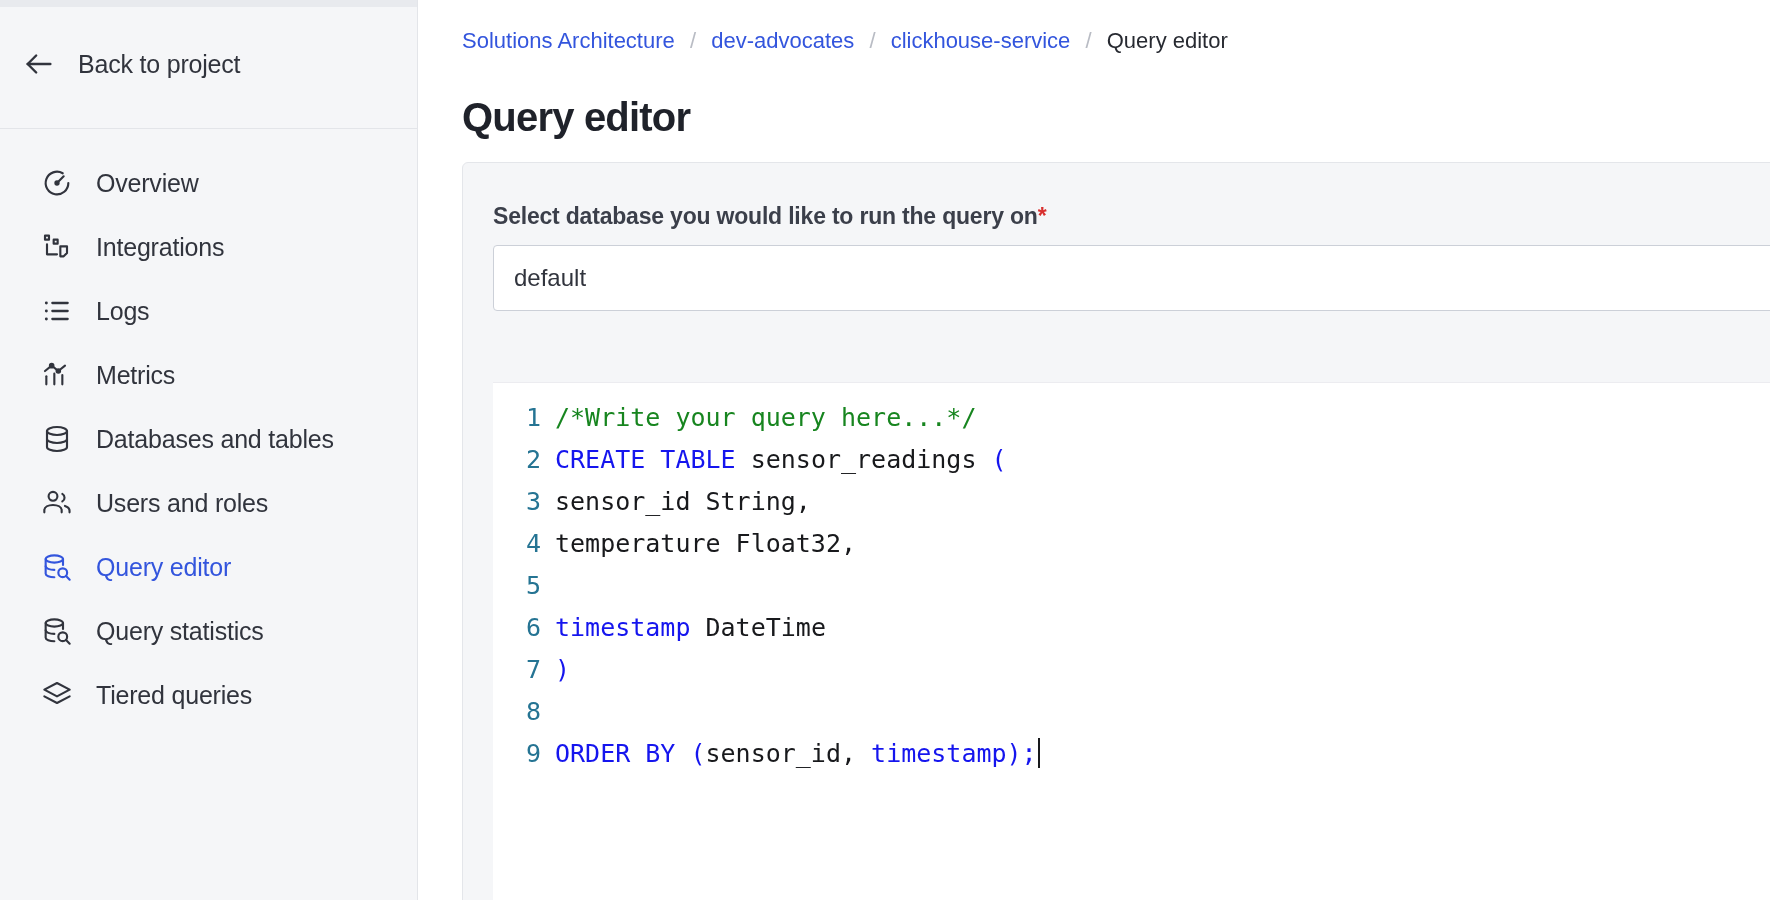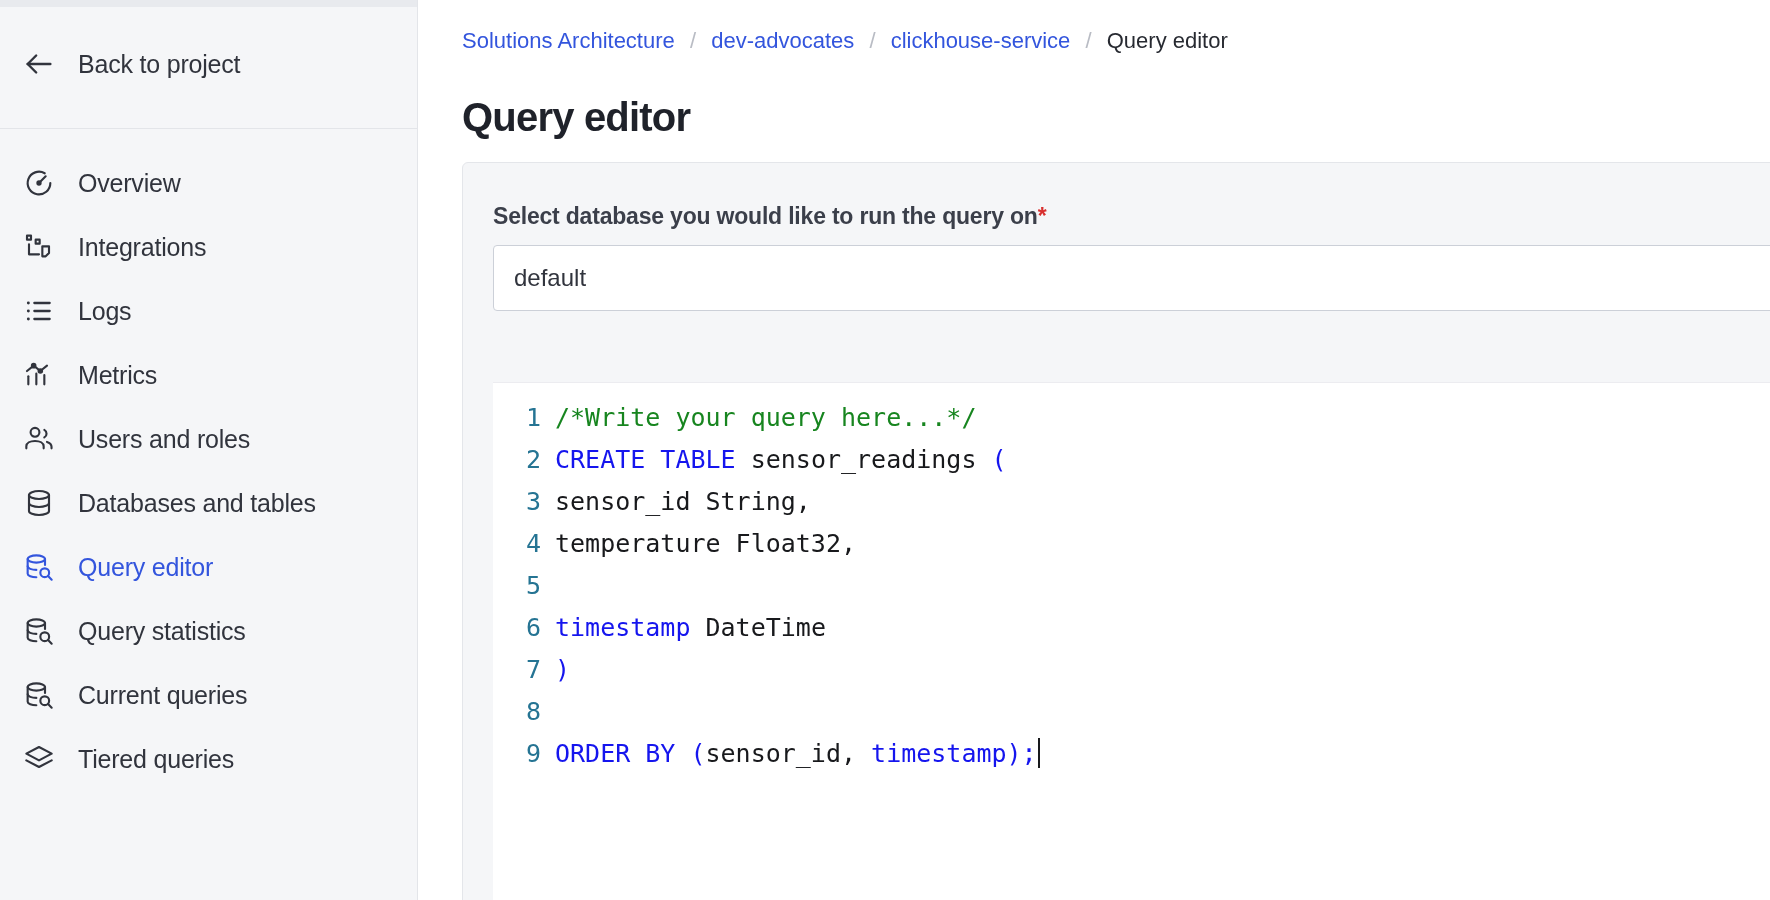--- a/index.html
+++ b/index.html
@@ -31,21 +31,21 @@
     border-bottom: 1px solid #e3e5e9;
     display: flex; align-items: center;
     padding-left: 20px;
   }
   .back-row { display: flex; align-items: center; cursor: pointer; }
   .back-arrow { width: 38px; height: 38px; flex: 0 0 38px;
                 display: flex; align-items: center; justify-content: center;
                 margin-right: 20px; }
   .back-label { font-size: 25px; color: #31343d; letter-spacing: -0.2px; }
 
-  .nav { padding-top: 22px; }
+  .nav { padding-top: 22px; padding-left: 18px; }
   .nav-item {
     display: flex; align-items: center;
     height: 64px;
     padding-left: 20px;
     cursor: pointer;
     color: #31343d;
   }
   .nav-icon {
     width: 38px; height: 38px; flex: 0 0 38px;
     display: flex; align-items: center; justify-content: center;
@@ -224,38 +224,38 @@
               <line x1="10" y1="11" x2="10" y2="19"></line>
               <line x1="16" y1="12" x2="16" y2="19"></line>
           </svg>
         </span>
         <span class="nav-label">Metrics</span>
       </div>
 
       <div class="nav-item">
         <span class="nav-icon">
           <svg width="32" height="32" viewBox="0 0 24 24" fill="none" stroke="#31343d" stroke-width="1.6" stroke-linecap="round" stroke-linejoin="round">
+            <ellipse cx="12" cy="6" rx="7.5" ry="3"></ellipse>
+              <path d="M4.5 6v12c0 1.7 3.4 3 7.5 3s7.5-1.3 7.5-3V6"></path>
+            <path d="M4.5 12c0 1.7 3.4 3 7.5 3s7.5-1.3 7.5-3"></path>
+          </svg>
+        </span>
+        <span class="nav-label">Databases and tables</span>
+      </div>
+
+      <div class="nav-item">
+        <span class="nav-icon">
+          <svg width="32" height="32" viewBox="0 0 24 24" fill="none" stroke="#31343d" stroke-width="1.6" stroke-linecap="round" stroke-linejoin="round">
             <circle cx="9" cy="7" r="3.3"></circle>
               <path d="M2.5 19v-1.5c0-2.5 2.9-4 6.5-4s6.5 1.5 6.5 4V19"></path>
             <path d="M16 5.2a3.2 3.2 0 0 1 0 5.6"></path>
               <path d="M18 14.2c2 .7 3.4 1.9 3.4 3.6V19"></path>
           </svg>
         </span>
         <span class="nav-label">Users and roles</span>
-      </div>
-
-      <div class="nav-item">
-        <span class="nav-icon">
-          <svg width="32" height="32" viewBox="0 0 24 24" fill="none" stroke="#31343d" stroke-width="1.6" stroke-linecap="round" stroke-linejoin="round">
-            <ellipse cx="12" cy="6" rx="7.5" ry="3"></ellipse>
-              <path d="M4.5 6v12c0 1.7 3.4 3 7.5 3s7.5-1.3 7.5-3V6"></path>
-            <path d="M4.5 12c0 1.7 3.4 3 7.5 3s7.5-1.3 7.5-3"></path>
-          </svg>
-        </span>
-        <span class="nav-label">Databases and tables</span>
       </div>
 
       <div class="nav-item active">
         <span class="nav-icon">
           <svg width="32" height="32" viewBox="0 0 24 24" fill="none" stroke="#3355dd" stroke-width="1.6" stroke-linecap="round" stroke-linejoin="round">
             <ellipse cx="10" cy="6" rx="6.5" ry="2.7"></ellipse>
               <path d="M3.5 6v11c0 1.5 2.9 2.7 6.5 2.7"></path>
             <path d="M16.5 6v4.5"></path>
               <path d="M3.5 11.5c0 1.5 2.9 2.7 6.5 2.7"></path>
             <circle cx="16.3" cy="16.3" r="3.3"></circle>
@@ -272,33 +272,20 @@
               <path d="M3.5 6v11c0 1.5 2.9 2.7 6.5 2.7"></path>
             <path d="M16.5 6v4.5"></path>
               <path d="M3.5 11.5c0 1.5 2.9 2.7 6.5 2.7"></path>
             <circle cx="16.3" cy="16.3" r="3.3"></circle>
               <line x1="18.8" y1="18.8" x2="21.5" y2="21.5"></line>
           </svg>
         </span>
         <span class="nav-label">Query statistics</span>
       </div>
 
-      <div class="nav-item">
-        <span class="nav-icon">
-          <svg width="32" height="32" viewBox="0 0 24 24" fill="none" stroke="#31343d" stroke-width="1.6" stroke-linecap="round" stroke-linejoin="round">
-            <ellipse cx="10" cy="6" rx="6.5" ry="2.7"></ellipse>
-              <path d="M3.5 6v11c0 1.5 2.9 2.7 6.5 2.7"></path>
-            <path d="M16.5 6v4.5"></path>
-              <path d="M3.5 11.5c0 1.5 2.9 2.7 6.5 2.7"></path>
-            <circle cx="16.3" cy="16.3" r="3.3"></circle>
-              <line x1="18.8" y1="18.8" x2="21.5" y2="21.5"></line>
-          </svg>
-        </span>
-        <span class="nav-label">Current queries</span>
-      </div>
 
       <div class="nav-item">
         <span class="nav-icon">
           <svg width="32" height="32" viewBox="0 0 24 24" fill="none" stroke="#31343d" stroke-width="1.6" stroke-linecap="round" stroke-linejoin="round">
             <polygon points="12,3 21.5,8 12,13 2.5,8"></polygon>
               <polyline points="2.5,13 12,18 21.5,13"></polyline>
           </svg>
         </span>
         <span class="nav-label">Tiered queries</span>
       </div>

